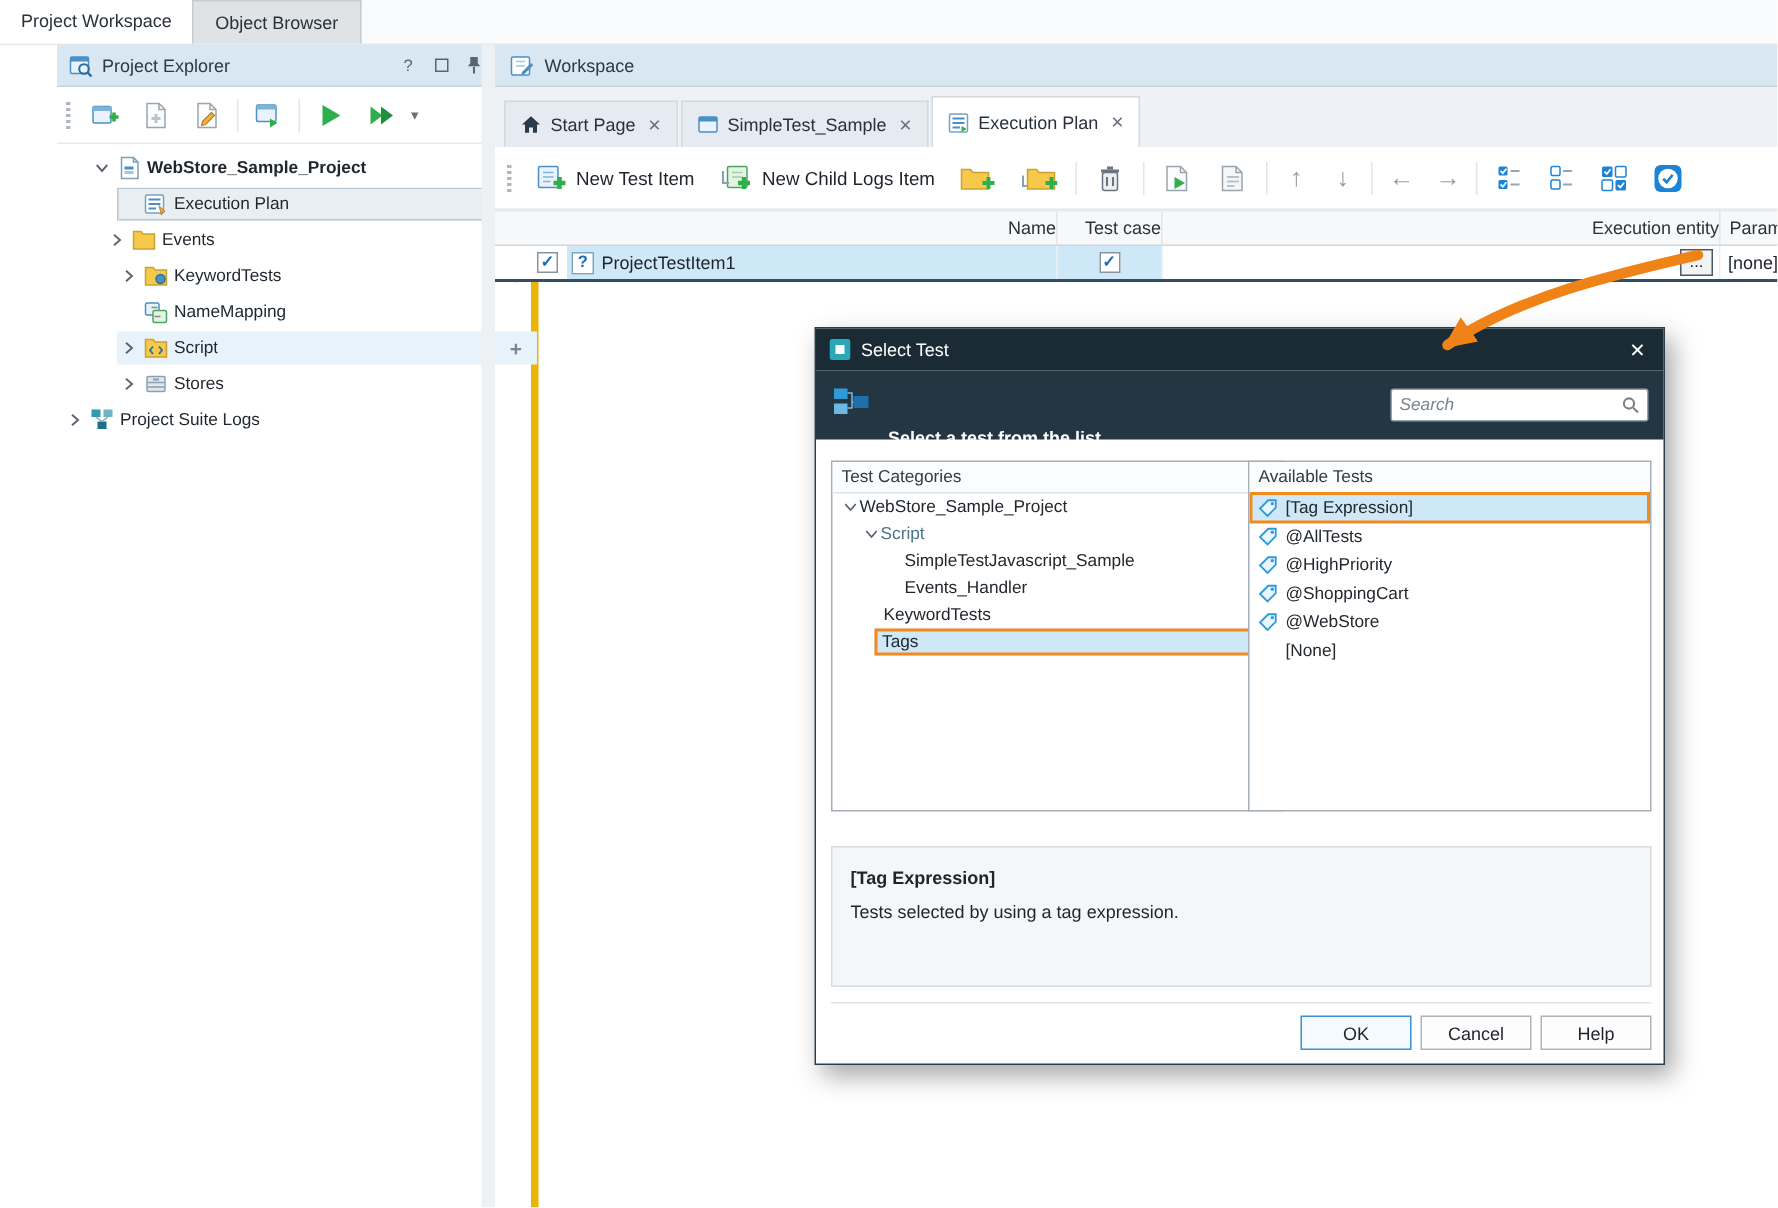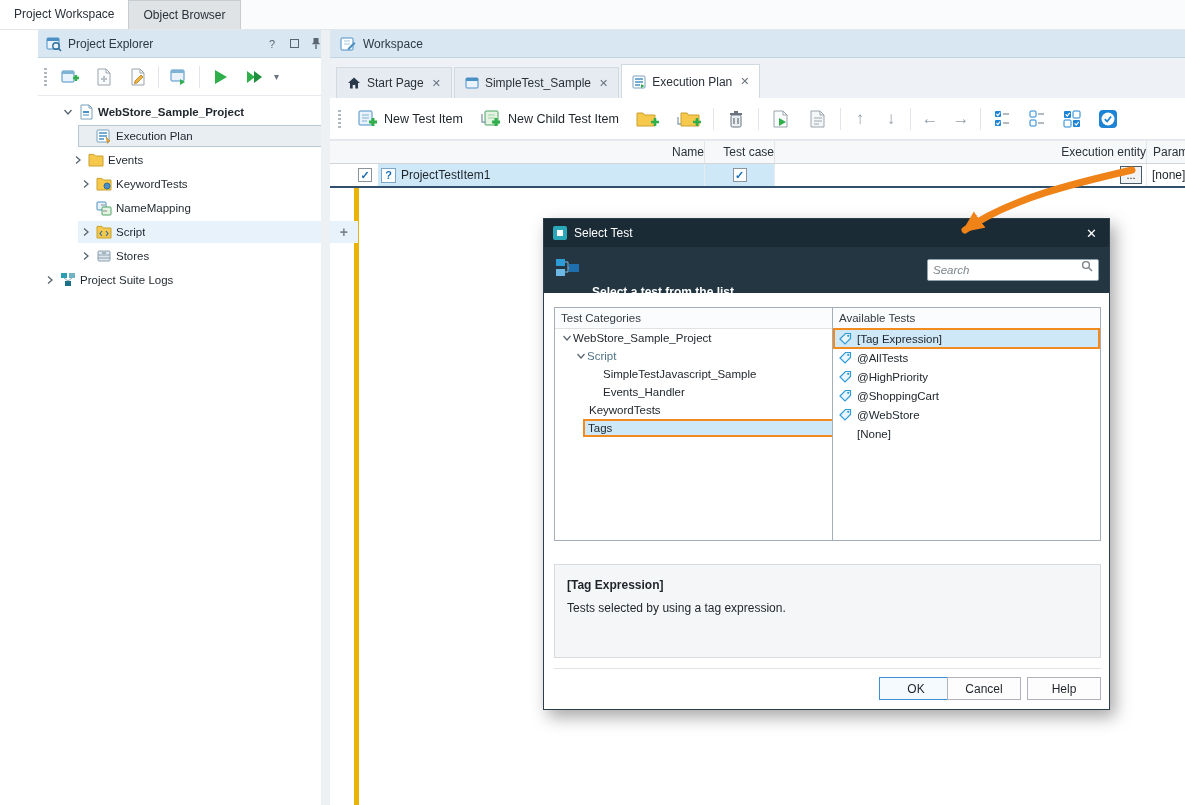--- a/index.html
+++ b/index.html
@@ -63,40 +63,40 @@
   .ellipsis-btn { width:22px; height:18px; background:#f2f3f4; border:1px solid #4a5a66; display:flex; align-items:center; justify-content:center; font-size:11px; line-height:1; cursor:pointer; color:#222; }
   .param-cell { padding-left:5px; white-space:nowrap; }
 
   
   .dialog { position:absolute; left:543px; top:218px; width:567px; height:492px; background:#fff; border:1px solid #2c3e4a; box-shadow:5px 7px 16px rgba(0,0,0,.35); z-index:40; }
   .dlg-title { height:28px; background:var(--titlebar_dark); color:#fff; display:flex; align-items:center; gap:7px; padding:0 9px; }
   .dlg-title .t { flex:1; font-size:12px; }
   .dlg-close { color:#fff; font-size:13px; cursor:pointer; padding:0 3px; }
   .dlg-banner { height:46px; background:#243642; display:flex; align-items:center; gap:10px; padding:0 10px; }
   .dlg-banner .btxt { color:#fff; font-weight:bold; font-size:12px;margin-top:43px; }
-  .searchbox { margin-left:auto; width:172px; height:22px; background:#fff; border:1px solid #8fa3b0; border-radius:2px; display:flex; padding:0 5px; }
+  .searchbox { margin-left:auto; width:172px; height:22px; background:#fff; border:1px solid #8fa3b0; border-radius:2px; display:flex; align-items:center; padding:0 5px; }
   .searchbox input { flex:1; border:none; outline:none; font-family:"Liberation Sans",sans-serif; font-size:11.5px; min-width:0; }
   .searchbox input::placeholder { font-style:italic; color:#7b848b; }
 
   .listpanel { position:absolute; border:1px solid #a5aeb6; background:#fff; overflow:hidden; }
   .lp-head { height:21px; background:#fbfcfd; border-bottom:1px solid #dfe3e6; padding-left:6px; line-height:20px; color:#333a40; font-size:11.5px; }
   .crow, .arow { height:18px; display:flex; align-items:center; font-size:11.5px; color:#22282e; cursor:pointer; }
   .crow .chev { flex:0 0 12px; }
   .teal { color:#4f7387; }
   .selbox { flex:1; height:18px; background:var(--selection_blue); border:2px solid var(--accent_orange); display:flex; align-items:center; padding-left:3px; }
   .arow { height:19px; gap:5px; padding-left:5px; margin:0 1px; }
   .arow.sel { background:var(--selection_blue); outline:2px solid var(--accent_orange); outline-offset:-1px; }
   .tagic { flex:0 0 13px; }
   .noneindent { flex:0 0 13px; }
 
   .descbox { position:absolute; left:10px; top:345px; width:547px; height:94px; background:#f5f6f7; border:1px solid #d8dbde; padding:13px 12px; }
   .desc-title { font-weight:bold; margin-bottom:9px; }
   .dlg-sep { position:absolute; left:10px; top:449px; width:547px; height:1px; background:#e0e3e6; }
   .dbtn { position:absolute; top:458px; width:74px; height:23px; background:#fdfdfd; border:1px solid #aeb4ba; font-family:"Liberation Sans",sans-serif; font-size:12px; color:#1e242a; cursor:pointer; display:flex; align-items:center; justify-content:center; }
-  .dbtn.ok { border:1px solid #3d8fd6; background:#f4faff;margin-left:12px; }
+  .dbtn.ok { border:1px solid #3d8fd6; background:#f4faff; }
 
   .anno { position:absolute; left:895px; top:140px; z-index:50; pointer-events:none; }
 </style>
 </head>
 <body>
 
 <div class="app-tabs">
   <div class="apptab active"><span>Project Workspace</span></div>
   <div class="apptab inactive"><span>Object Browser</span></div>
 </div>
@@ -363,21 +363,21 @@
   </span>
   <span class="wbtn">
     <span>
         <svg width="22" height="22">
           <rect x="5" y="3" width="13" height="14" rx="1" fill="#e4f3e2" stroke="#4ca464"></rect>
           <path d="M8 7 h7 M8 10 h7" stroke="#9fd0a8"></path>
           <path d="M2 6 v8 h4" fill="none" stroke="#8aa0b0" stroke-width="1.4"></path>
           <path d="M12 14 h8 M16 10 v8" stroke="#2eaf4b" stroke-width="3"></path>
         </svg>
       </span>
-    <span>New Child Test Item</span>
+    <span>New Child Logs Item</span>
   </span>
   <span class="wbtn">
       <svg width="24" height="20">
         <path d="M1 6 v-2 h6 l1.6 2 H19 v11 H1 z" fill="#f6c84c" stroke="#caa22e"></path>
         <path d="M15 13 h8 M19 9 v8" stroke="#2eaf4b" stroke-width="2.6"></path>
       </svg>
     </span>
   <span class="wbtn">
       <svg width="24" height="20">
         <path d="M4 6 v-2 h6 l1.6 2 H22 v11 H4 z" fill="#f6c84c" stroke="#caa22e"></path>

